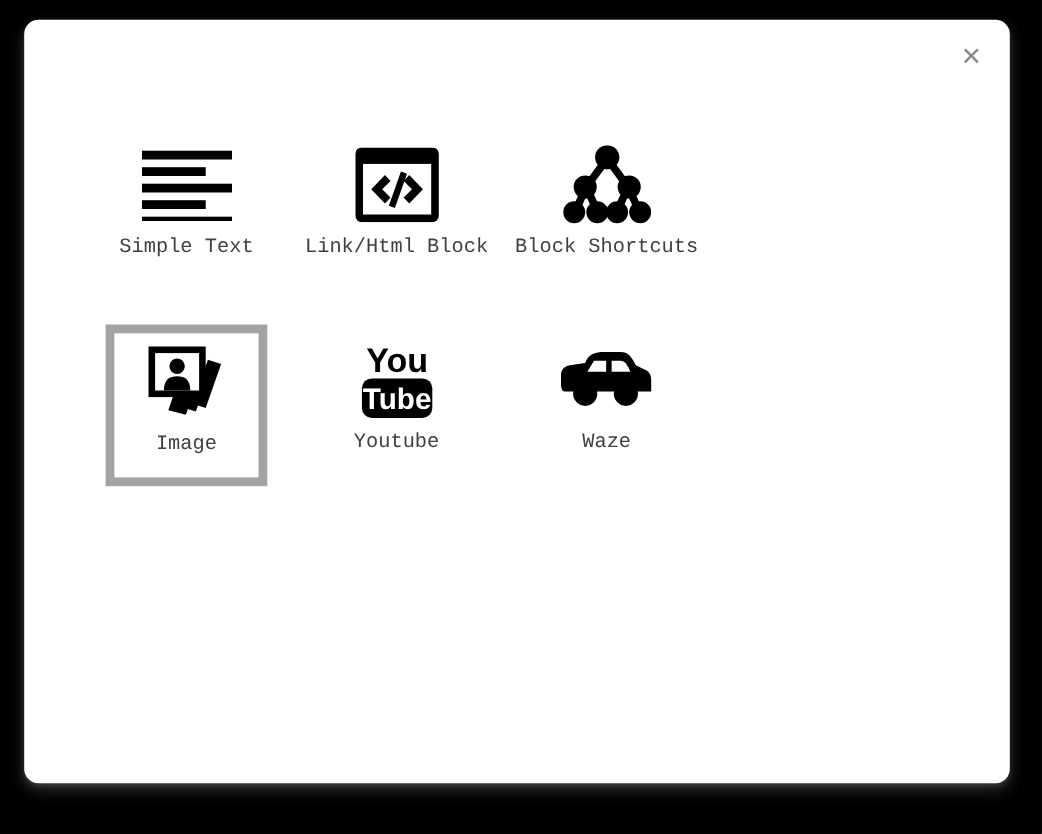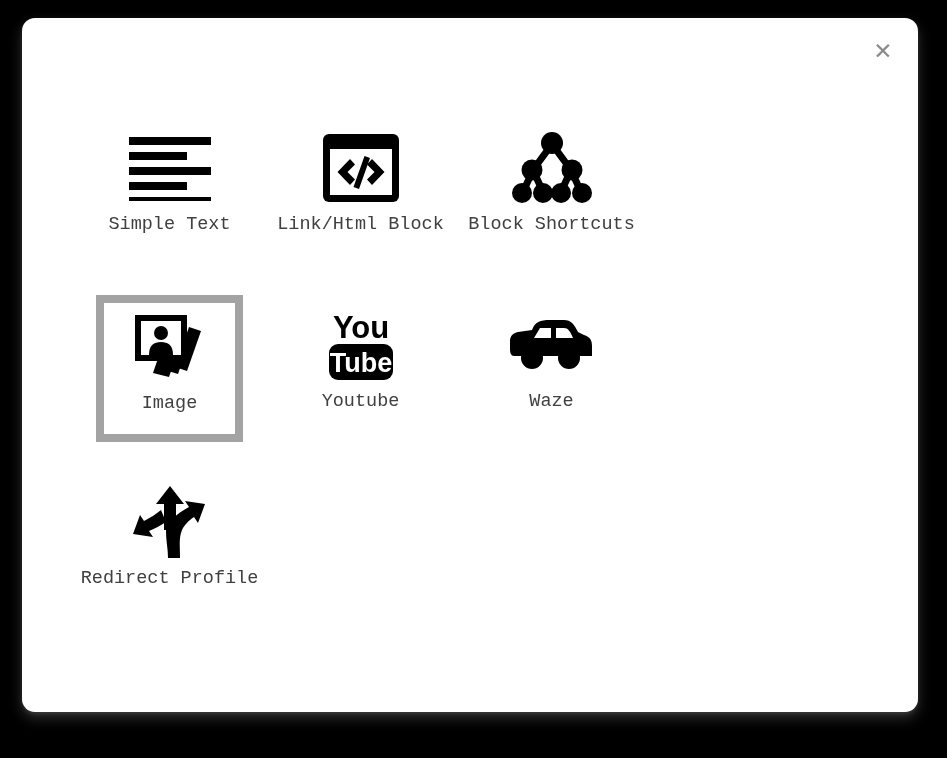--- a/index.html
+++ b/index.html
@@ -210,32 +210,16 @@
             <path d="M46 10 L54 10 C58 10 60 13 63 20 L46 20 Z" fill="#ffffff"></path>
             <circle cx="22" cy="40" r="11"></circle>
             <circle cx="59" cy="40" r="11"></circle>
             <circle cx="22" cy="40" r="4" fill="#ffffff" opacity="0"></circle>
           </svg>
         </div>
         <div class="tile-label">Waze</div>
       </div>
 
 
-      <div class="tile">
-        <div class="icon-wrap">
-          <svg width="80" height="72" viewBox="0 0 80 72" fill="#000000">
-
-            <path d="M40 0 L54 18 L46 18 L46 44 L34 44 L34 18 L26 18 Z"></path>
-
-            <path d="M36 36 C30 40 24 43 19 45 L23 51 L3 48 L10 29 L14 35
-                     C20 32 26 28 31 24 Z"></path>
-
-            <path d="M36 44 C36 56 38 62 38 72 L50 72 C50 60 49 54 51 47
-                     C53 40 58 35 64 31 L68 37 L75 18 L55 15 L59 21
-                     C48 27 39 34 36 44 Z"></path>
-          </svg>
-        </div>
-        <div class="tile-label">Redirect Profile</div>
-      </div>
 
     </div>
   </div>
 </div>
 
 </body></html>

